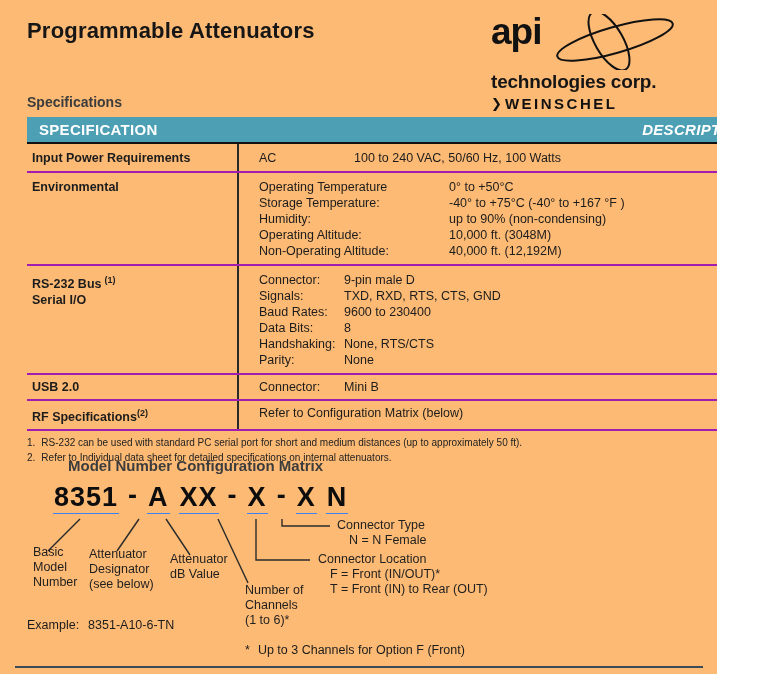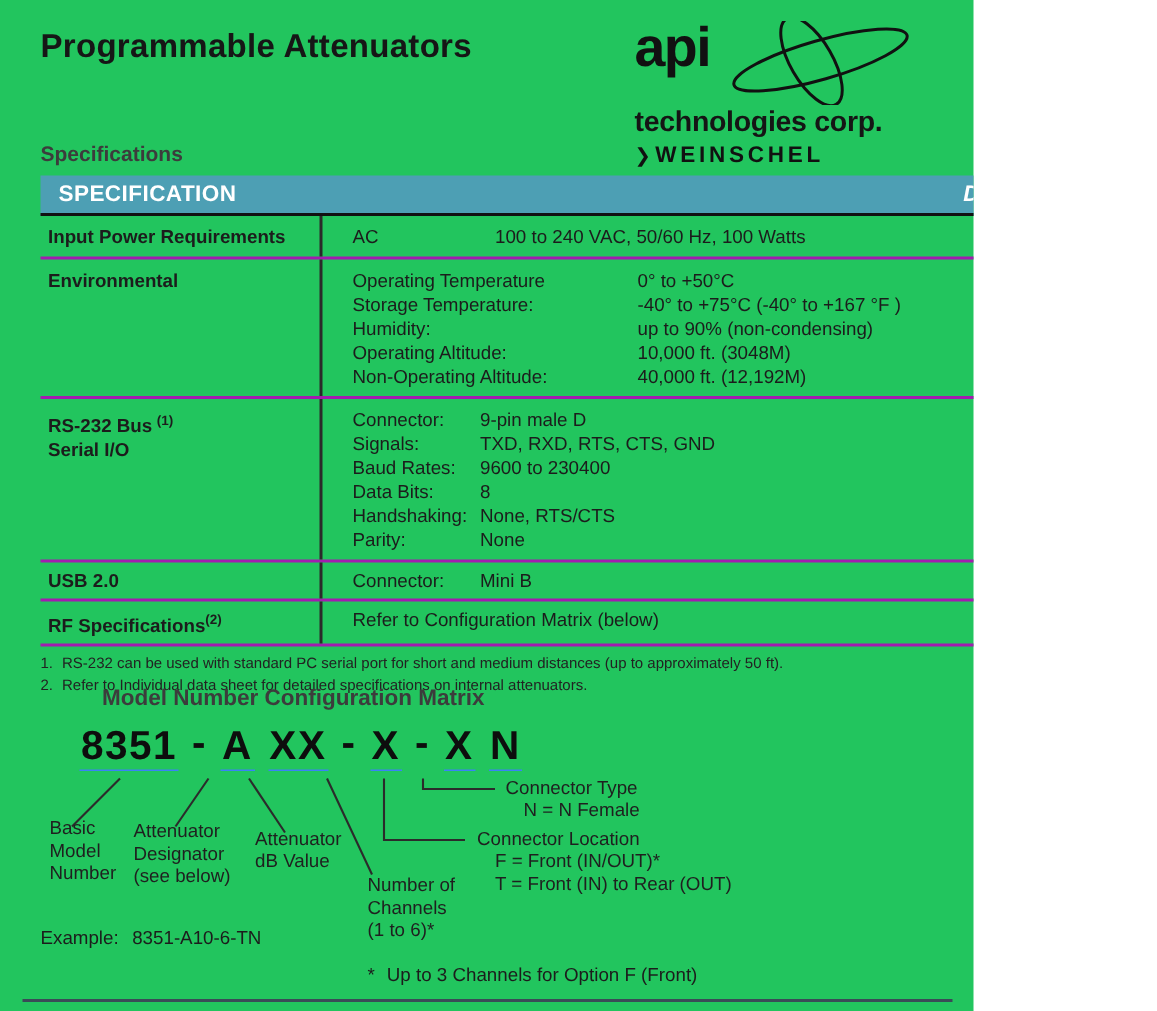--- a/index.html
+++ b/index.html
@@ -1,18 +1,18 @@
 <!DOCTYPE html>
 <html><head>
 <meta charset="utf-8">
 <style>
   * { margin:0; padding:0; box-sizing:border-box; }
   html,body { background:#fff; }
   body { font-family:"Liberation Sans","DejaVu Sans",sans-serif; color:#1c1c1c; }
-  .page { position:relative; width:649px; height:674px; background:#22c55e; overflow:hidden; }
+  .page { position:relative; width:717px; height:674px; background:#fdba74; overflow:hidden; }
 
   
   .top { display:flex; justify-content:space-between; align-items:flex-start; padding:12px 14px 0 27px; height:92px; }
   .doc-title { font-size:22px; font-weight:bold; letter-spacing:.2px; color:#161616; margin-top:6px; }
   .logo { width:212px; position:relative; }
   .logo-row1 { display:flex; align-items:flex-start; }
   .logo-brand { font-size:37px; font-weight:bold; letter-spacing:-1px; line-height:40px; color:#111; }
   .logo-orbits { margin-left:8px; margin-top:2px; }
   .logo-line2 { font-size:19px; font-weight:600; color:#151515; letter-spacing:-0.2px; margin-top:1px; }
   .logo-line3 { font-size:15px; font-weight:bold; letter-spacing:2.5px; color:#111; margin-top:2px; display:flex; align-items:center; }
@@ -20,21 +20,21 @@
 
   
   .spec-heading { margin:2px 0 7px 27px; font-size:14px; font-weight:bold; color:#3c3c3c; }
   .spec-table { margin-left:27px; width:721px; font-size:12.5px; }
   .thead { display:flex; background:#4d9fb4; color:#fff; font-weight:bold; font-size:15px;
            height:27px; align-items:center; border-bottom:2px solid #111; letter-spacing:.3px; }
   .th-spec { width:186px; padding-left:12px; }
   .th-desc { flex:1; text-align:right;font-style:italic; }
   .trow { display:flex; border-bottom:2px solid #a21caf; }
   .td-spec { width:186px; padding:6px 4px 5px 5px; font-weight:bold; line-height:16px; }
-  .td-desc { flex:1; border-left:2px solid #2a2a2a; padding:6px 4px 5px 20px; line-height:16px; }
+  .td-desc { flex:1; border-left:2px solid #2a2a2a; padding:6px 4px 5px 20px; line-height:16px;margin-left:24px; }
   .sup { font-size:9px; vertical-align:super; font-weight:bold; }
   .sup.gap { margin-left:3px; }
   .item { display:flex; }
   .item .lbl { flex:none; }
   .lblw-95 .lbl { width:95px; }
   .lblw-190 .lbl { width:190px; }
   .lblw-85 .lbl { width:85px; }
   .row-tight .td-spec, .row-tight .td-desc { padding-top:4px; padding-bottom:4px; }
 
   .footnotes { margin:5px 0 0 27px; font-size:10px; color:#222; }

